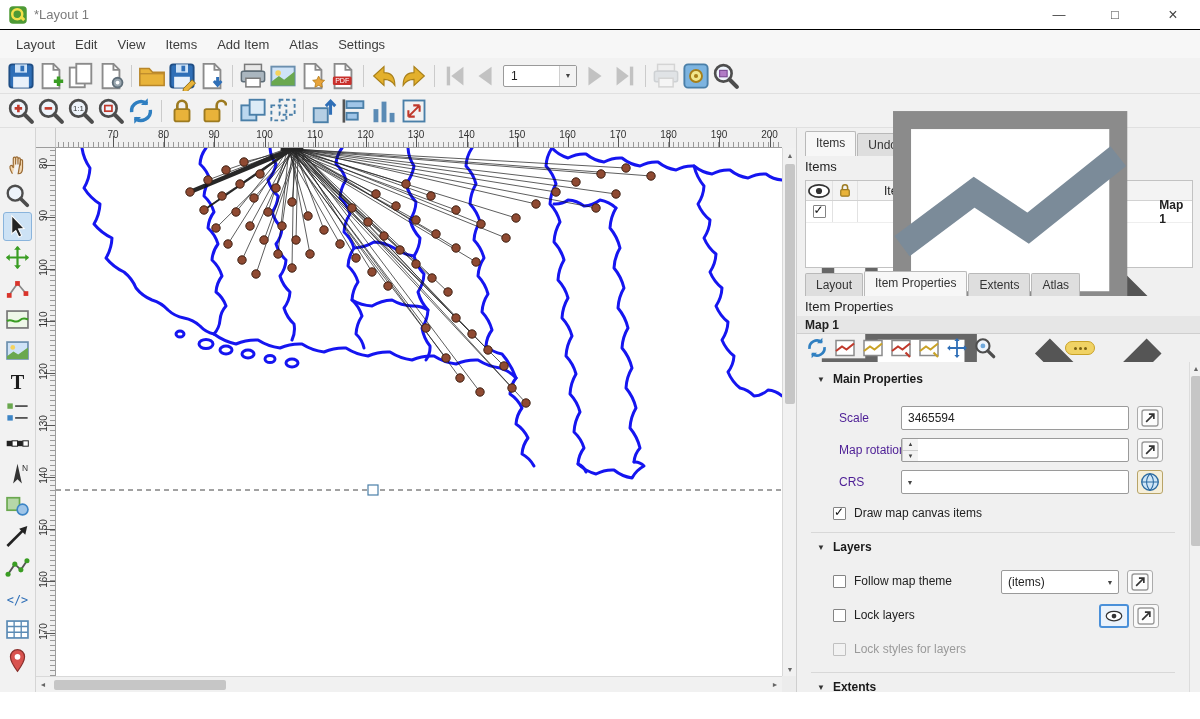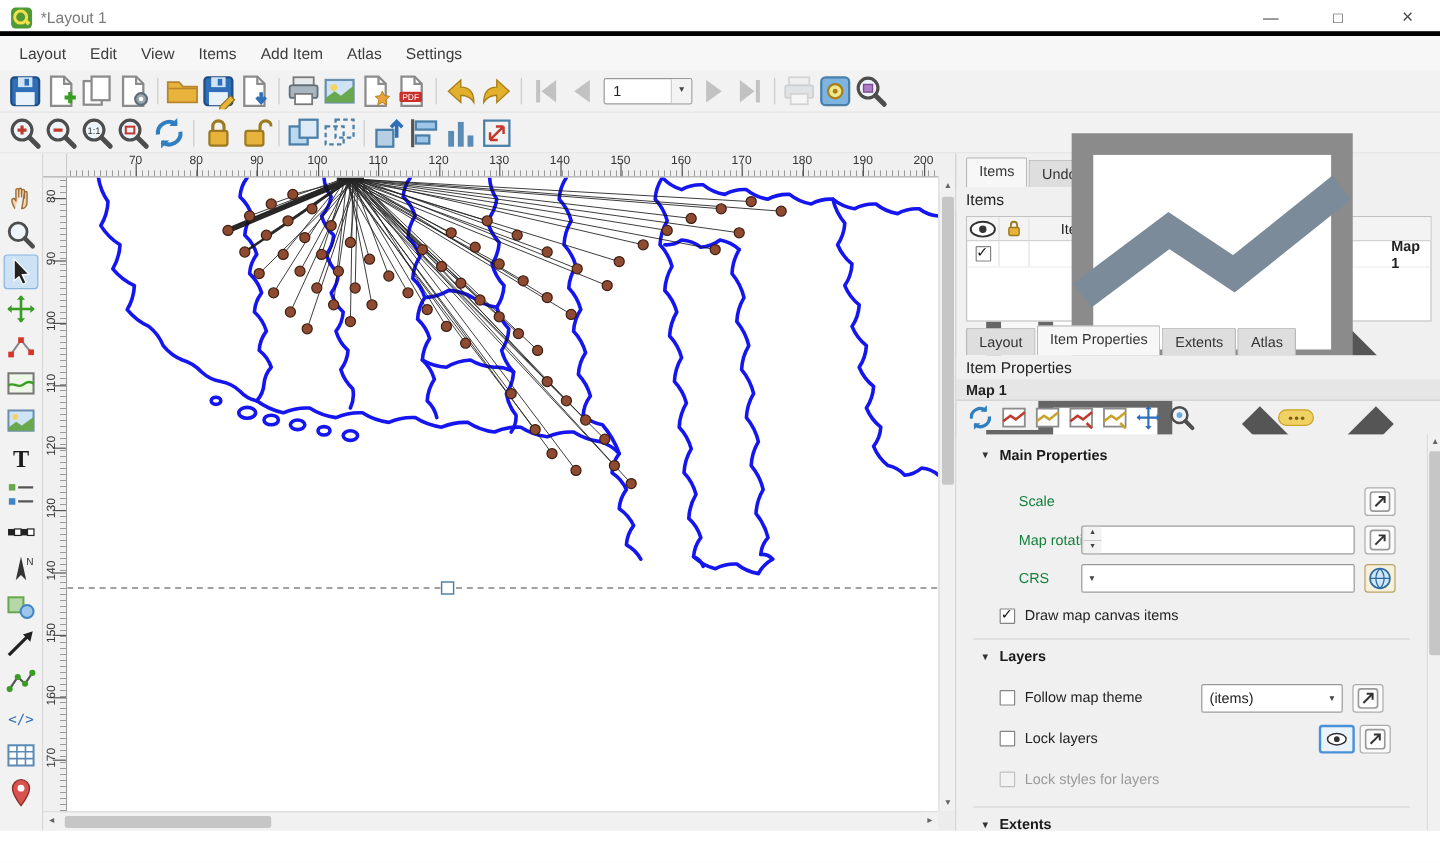--- a/index.html
+++ b/index.html
@@ -1,21 +1,21 @@
 <!DOCTYPE html>
 <html><head>
 <meta charset="utf-8">
 <style>
   *{box-sizing:border-box;margin:0;padding:0}
   html,body{width:1200px;height:719px}
   body{font-family:"Liberation Sans",sans-serif;font-size:12px;color:#222;background:#fff;overflow:hidden}
   .app{position:relative;width:1200px;height:719px;background:#fff;overflow:hidden}
 
   
-  .titlebar{position:absolute;left:0;top:0;width:1200px;height:30px;background:#fff;border-bottom:4px solid #000000}
+  .titlebar{position:absolute;left:0;top:0;width:1200px;height:30px;background:#fff;border-bottom:1px solid #000000}
   .titlebar .appicon{position:absolute;left:8px;top:5px;width:20px;height:20px}
   .titlebar .title{position:absolute;left:34px;top:0;line-height:30px;font-size:13px;color:#7b7b7b}
   .winbtn{position:absolute;top:0;width:46px;height:30px;text-align:center;line-height:30px;color:#444;font-size:13px}
   .winbtn.min{left:1036px}.winbtn.max{left:1092px}.winbtn.close{left:1150px;font-size:16px}
 
   
   .menubar{position:absolute;left:0;top:30px;width:1200px;height:28px;background:#f7f7f7;display:flex;align-items:center;padding-left:6px}
   .menu-item{padding:5px 10px;font-size:13px;color:#3d3d3d}
 
   
@@ -79,21 +79,21 @@
   .map1strip{position:absolute;left:0;top:188px;width:404px;height:18px;background:#e6e6e6;border-bottom:1px solid #cfcfcf;font-weight:bold;font-size:12px;padding-left:8px;line-height:18px}
   .minitb{position:absolute;left:0;top:206px;width:404px;height:28px;display:flex;align-items:center;padding-left:8px;gap:4px}
   .minitb .tb{width:24px;height:24px}
   .minitb .tb svg{width:18px;height:18px}
   .pill{width:30px;height:14px;background:#f0d264;border:1px solid #c9a227;border-radius:7px;margin-left:64px;display:flex;align-items:center;justify-content:center;gap:2px}
   .pill i{width:3px;height:3px;border-radius:50%;background:#7a6010}
 
   .propscroll{position:absolute;left:0;top:234px;width:392px;height:330px;overflow:hidden;background:#f0f0f0}
   .secthead{position:absolute;left:20px;display:flex;align-items:center;gap:8px;font-weight:bold;font-size:12px;color:#1a1a1a}
   .secthead .tri{font-size:8px;color:#333}
-  .rowlabel{position:absolute;left:52px;font-size:12px;color:#15803d;line-height:24px}
+  .rowlabel{position:absolute;left:42px;font-size:12px;color:#4c1d95;line-height:24px}
   .field{position:absolute;background:#fff;border:1px solid #9a9a9a;border-radius:2px;height:24px;display:flex;align-items:stretch}
   .field .val{flex:1;padding:0 6px;line-height:22px;font-size:12px;white-space:nowrap;overflow:hidden}
   .spin{width:16px;display:flex;flex-direction:column;border-left:1px solid #ccc}
   .spin span{flex:1;display:flex;align-items:center;justify-content:center;font-size:6px;color:#444;background:#f3f3f3}
   .spin span:first-child{border-bottom:1px solid #ccc}
   .ovr{position:absolute;width:26px;height:24px;background:#fafafa;border:1px solid #ababab;border-radius:3px;display:flex;align-items:center;justify-content:center}
   .ovr svg{width:16px;height:16px}
   .sqbtn{position:absolute;height:24px;background:#f6efd9;border:1px solid #b8a468;border-radius:3px;display:flex;align-items:center;justify-content:center}
   .sqbtn svg{width:17px;height:17px}
   .eyebtn{position:absolute;width:30px;height:24px;background:#eaf2fb;border:2px solid #4a90d9;border-radius:3px;display:flex;align-items:center;justify-content:center;gap:1px}
@@ -871,20 +871,23 @@
       </div>
 
       <div class="propscroll">
 
         <div class="secthead" style="top:10px">
           <span class="tri">▼</span>
           <span>Main Properties</span>
         </div>
 
         <span class="rowlabel" style="top:44px">Scale</span>
+        <div class="field" style="left:104px;top:44px;width:228px">
+          <span class="val">3465594</span>
+        </div>
         <div class="ovr" style="left:340px;top:44px">
             <svg viewBox="0 0 16 16" style="width:100%;height:100%">
               <rect x="2.2" y="2.2" width="11.6" height="11.6" rx="1.6" fill="#fdfdfd" stroke="#9a9a9a"></rect>
               <path d="M5.2 10.8 L10.8 5.2 M7.2 5.2 h3.6 v3.6" fill="none" stroke="#333" stroke-width="1.2"></path>
             </svg>
           </div>
 
         <span class="rowlabel" style="top:76px">Map rotation</span>
         <div class="field" style="left:104px;top:76px;width:228px">
           <span class="spin">

